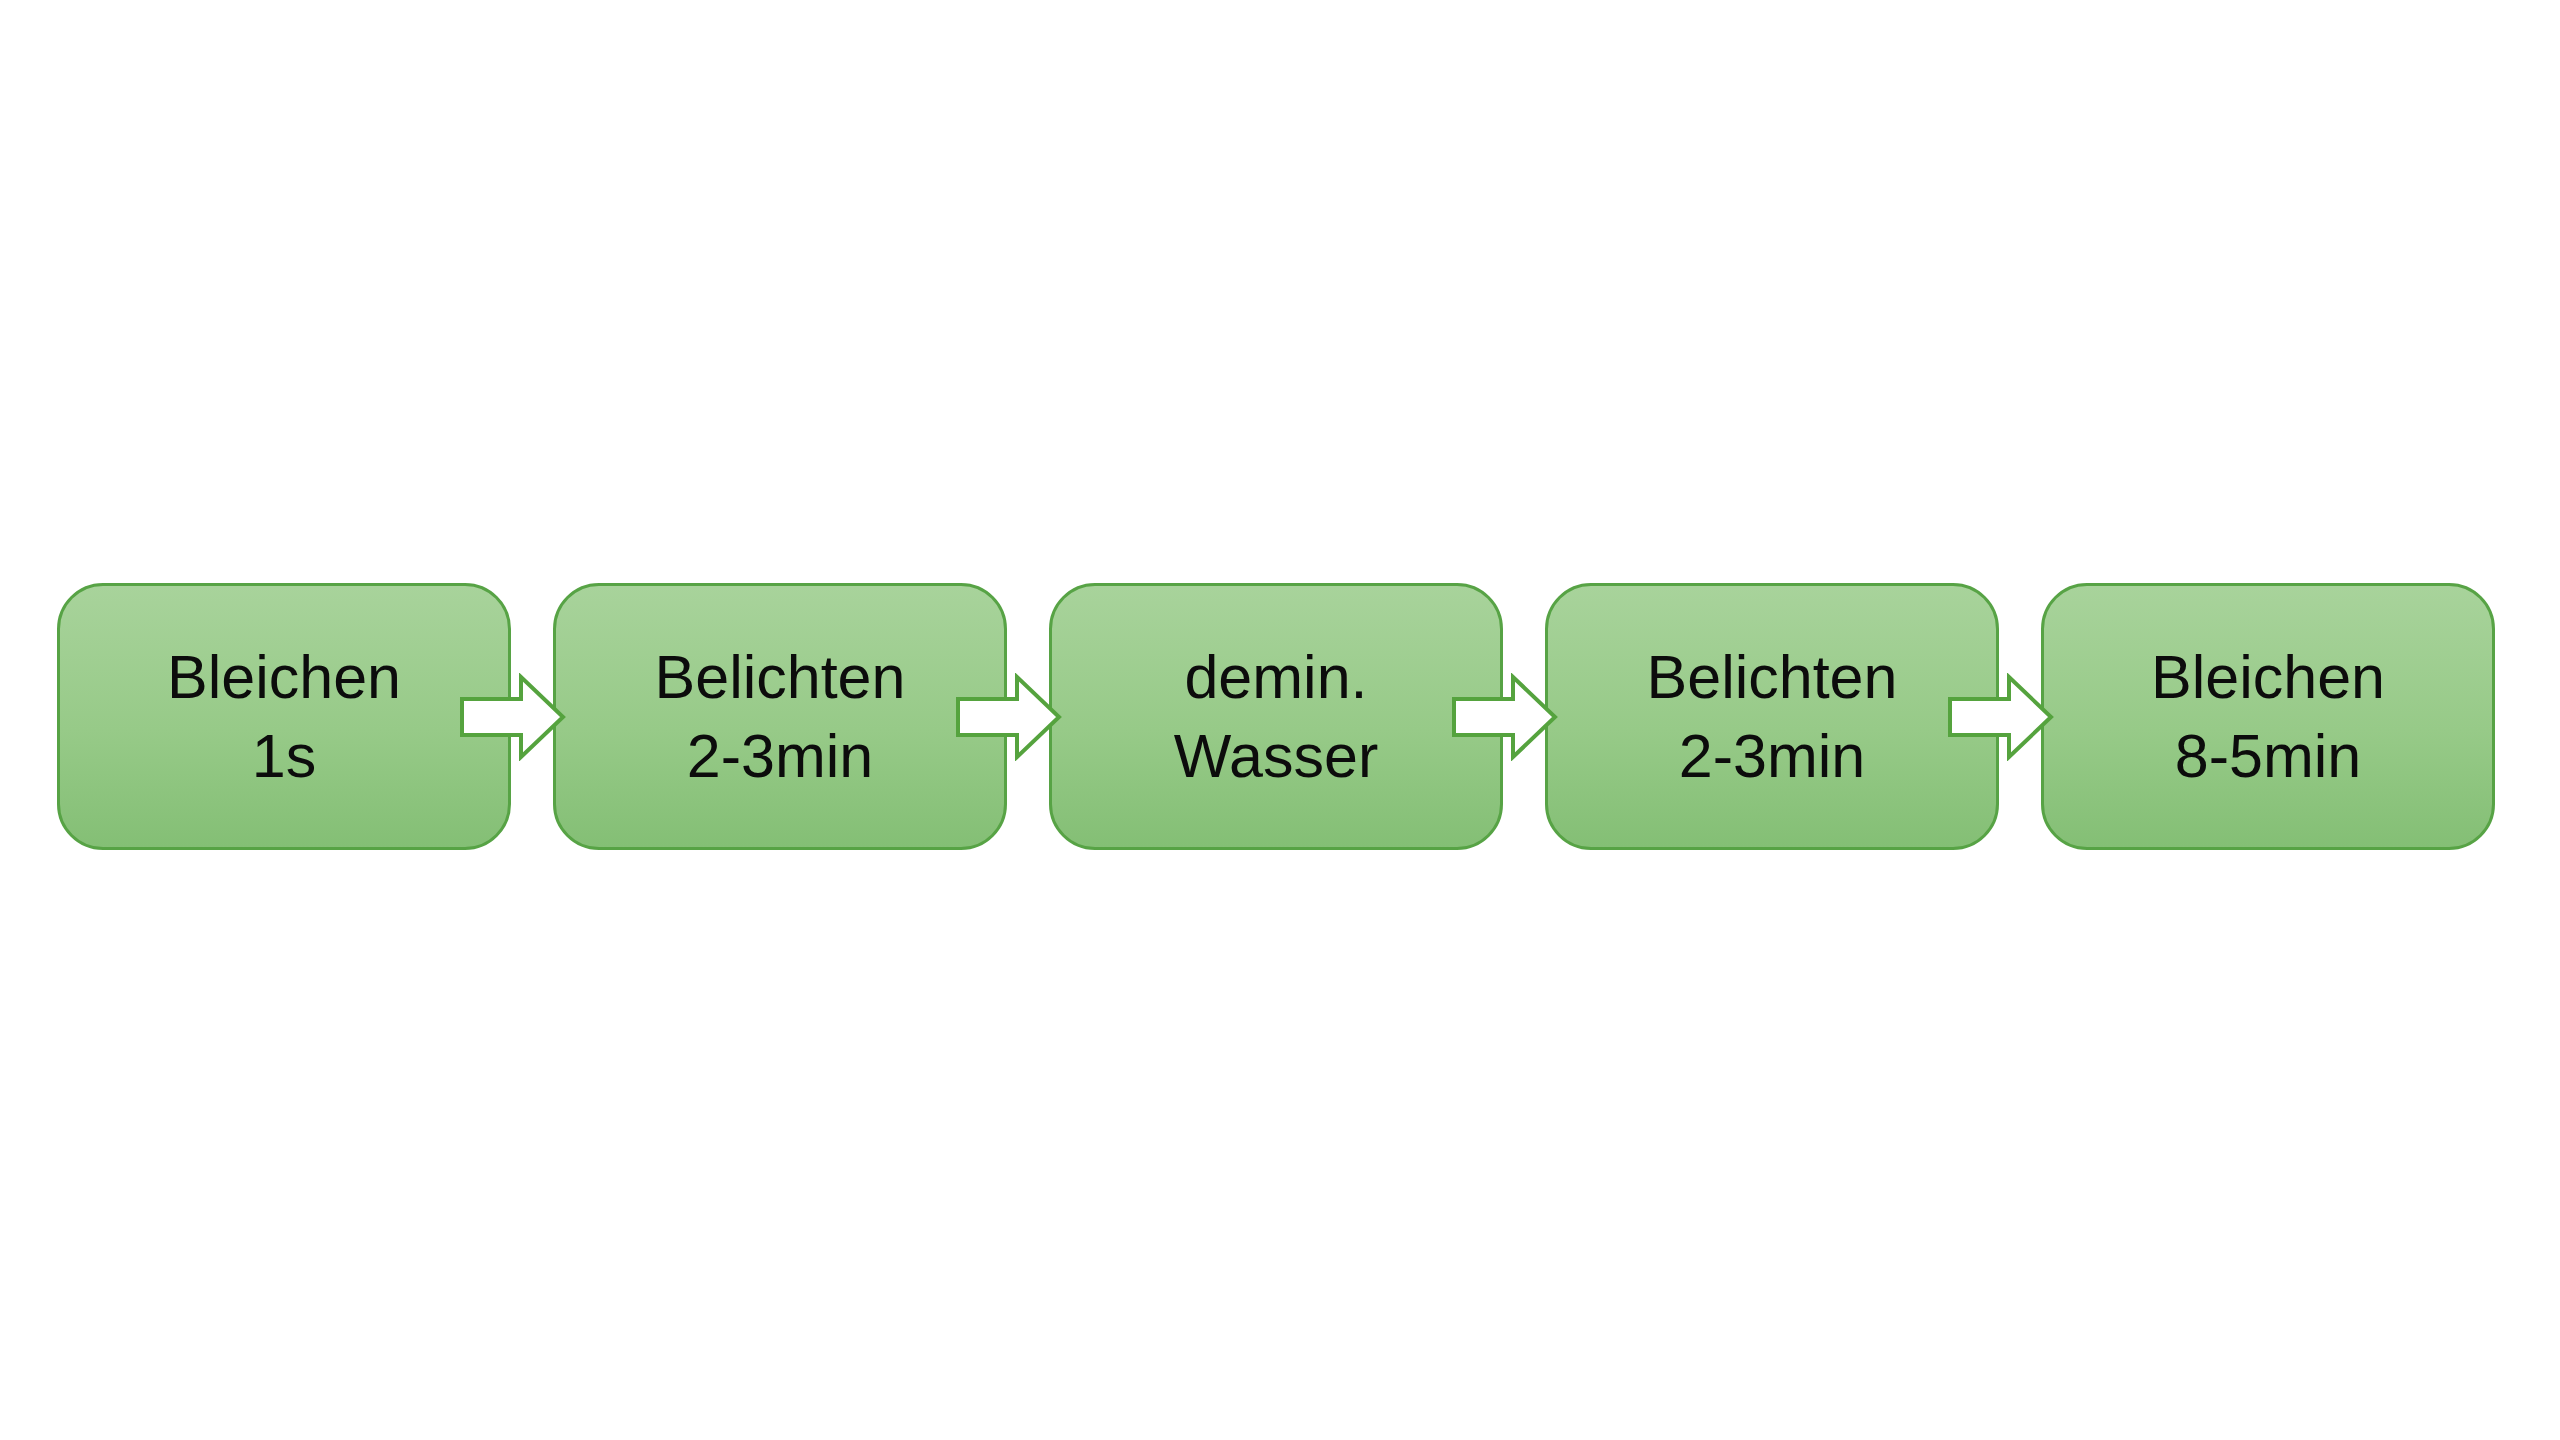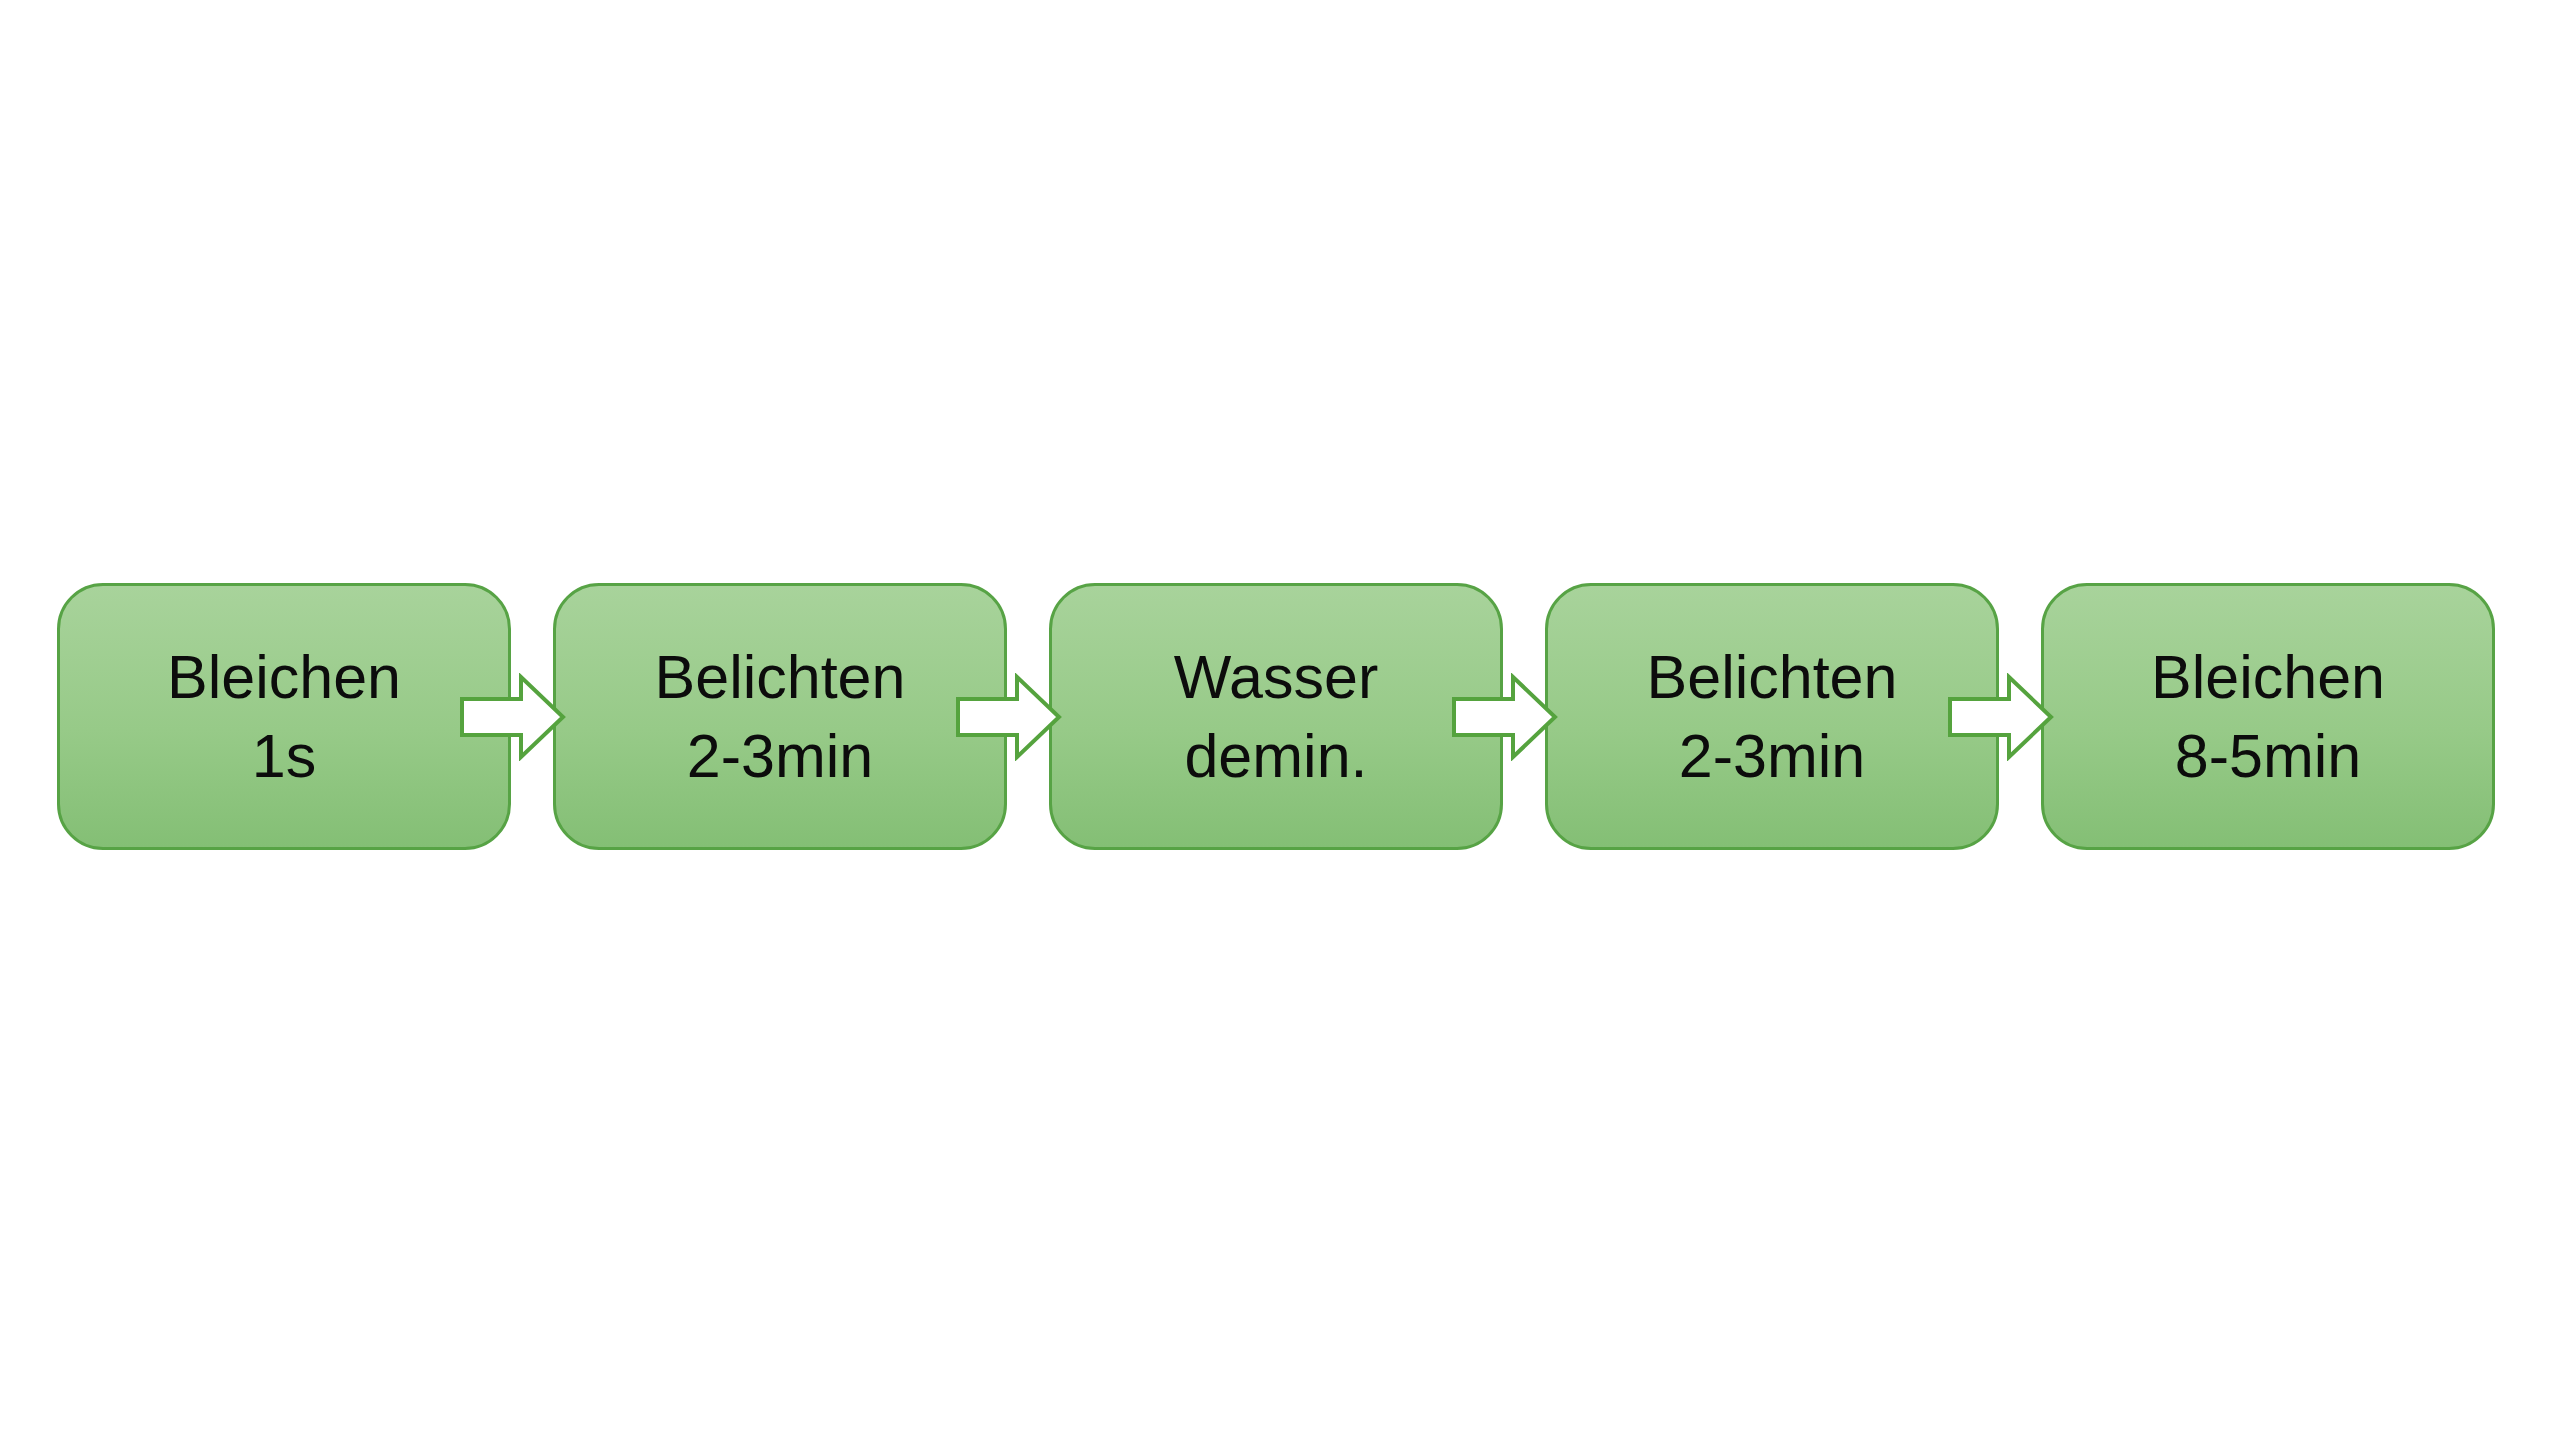--- a/index.html
+++ b/index.html
@@ -81,22 +81,22 @@
 
     <div class="step">
       <div class="step-text">
         <span class="line">Belichten</span>
         <span class="line">2-3min</span>
       </div>
     </div>
 
     <div class="step">
       <div class="step-text">
+        <span class="line">demin.</span>
         <span class="line">Wasser</span>
-        <span class="line">demin.</span>
       </div>
     </div>
 
     <div class="step">
       <div class="step-text">
         <span class="line">Belichten</span>
         <span class="line">2-3min</span>
       </div>
     </div>
 

